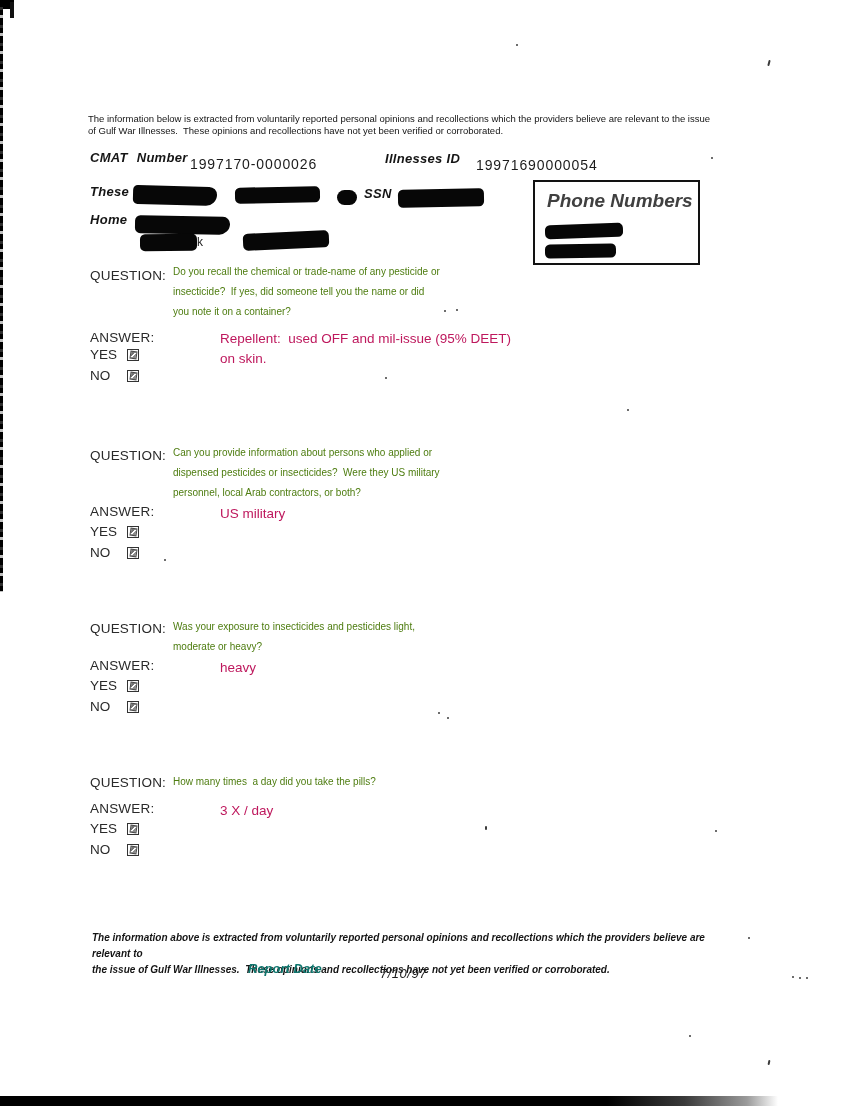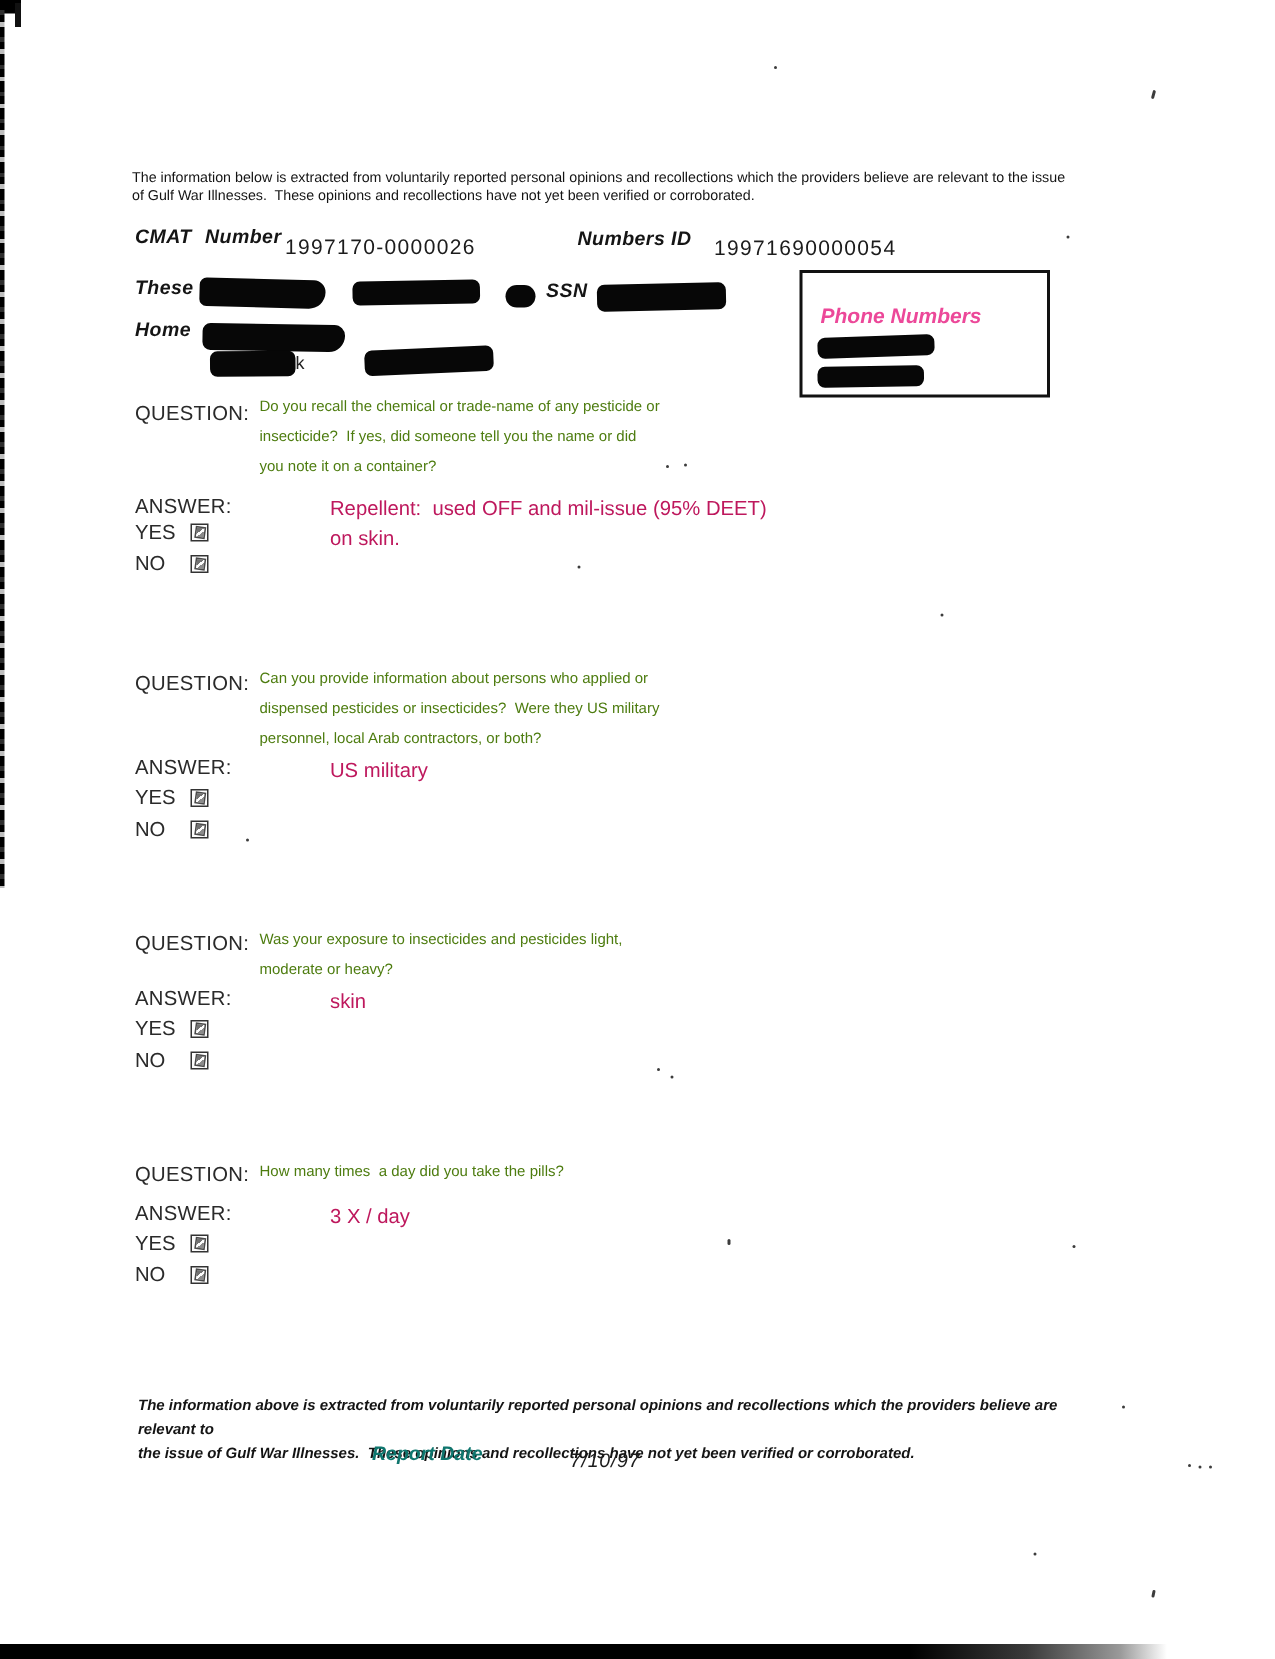--- a/index.html
+++ b/index.html
@@ -31,21 +31,21 @@
   .redact{position:absolute;background:#070707;border-radius:5px;}
   .r-name1{left:133px;top:186px;width:84px;height:19px;transform:rotate(1.5deg);border-radius:6px 10px 14px 6px;}
   .r-name2{left:235px;top:187px;width:85px;height:16px;transform:rotate(-1deg);}
   .r-name3{left:337px;top:190px;width:20px;height:15px;border-radius:8px;}
   .r-ssn{left:398px;top:189px;width:86px;height:18px;transform:rotate(-1.2deg);}
   .r-home1{left:135px;top:216px;width:95px;height:18px;transform:rotate(1deg);border-radius:6px 8px 12px 6px;}
   .r-home2a{left:140px;top:234px;width:57px;height:17px;transform:rotate(-.5deg);}
   .r-home2b{left:243px;top:232px;width:86px;height:17px;transform:rotate(-2.5deg);}
   .home-k{position:absolute;left:197px;top:235px;font-size:12px;color:#222;}
   .phone-box{position:absolute;left:533px;top:180px;width:163px;height:81px;border:2px solid #121212;}
-  .phone-title{position:absolute;left:12px;top:20px;font-weight:700;font-style:italic;font-size:14px;color:#ec4899;}
+  .phone-title{position:absolute;left:12px;top:8px;font-weight:700;font-style:italic;font-size:19px;color:#404040;}
   .r-phone1{left:10px;top:42px;width:78px;height:14px;transform:rotate(-2deg);}
   .r-phone2{left:10px;top:62px;width:71px;height:14px;transform:rotate(-1deg);}
   
   .qblock{position:absolute;left:90px;width:700px;}
   .qlabel,.alabel{position:absolute;left:0;font-size:13.5px;color:#2a2a2a;letter-spacing:.2px;}
   .qtext{position:absolute;left:83px;top:0;width:440px;font-size:10px;line-height:20px;color:#4d7c0f;white-space:pre-wrap;}
   .atext{position:absolute;left:130px;width:360px;font-size:13.5px;line-height:20px;color:#be185d;white-space:pre-wrap;}
   .ynrow{position:absolute;left:0;display:flex;align-items:center;}
   .ynlabel{display:inline-block;width:37px;font-size:13.5px;color:#2a2a2a;}
   .cb{display:inline-block;width:12px;height:12px;border:1.5px solid #333;box-sizing:border-box;background:#fdfdfd;}
@@ -68,21 +68,21 @@
 
   <div class="scan-corner"></div>
   <div class="scan-corner2"></div>
   <div class="scan-left"></div>
   <div class="scan-bottom"></div>
 
   <div class="top-disclaimer">The information below is extracted from voluntarily reported personal opinions and recollections which the providers believe are relevant to the issue<br>of Gulf War Illnesses.  These opinions and recollections have not yet been verified or corroborated.</div>
 
   <span class="lab cmat-label">CMAT Number</span>
   <span class="val cmat-value">1997170-0000026</span>
-  <span class="lab incident-label">Numbers ID</span>
+  <span class="lab incident-label">Illnesses ID</span>
   <span class="val incident-value">19971690000054</span>
 
   <span class="lab name-label">These</span>
   <div class="redact r-name1"></div>
   <div class="redact r-name2"></div>
   <div class="redact r-name3"></div>
   <span class="lab ssn-label">SSN</span>
   <div class="redact r-ssn"></div>
 
   <span class="lab home-label">Home</span>
@@ -132,21 +132,21 @@
       <span class="cb">
           <span class="cbmark"></span>
         </span>
     </div>
   </div>
 
   <div class="qblock q3">
     <span class="qlabel">QUESTION:</span>
     <span class="qtext">Was your exposure to insecticides and pesticides light,<br>moderate or heavy?</span>
     <span class="alabel">ANSWER:</span>
-    <span class="atext">skin</span>
+    <span class="atext">heavy</span>
     <div class="ynrow yes">
       <span class="ynlabel">YES</span>
       <span class="cb">
           <span class="cbmark"></span>
         </span>
     </div>
     <div class="ynrow no">
       <span class="ynlabel">NO</span>
       <span class="cb">
           <span class="cbmark"></span>

